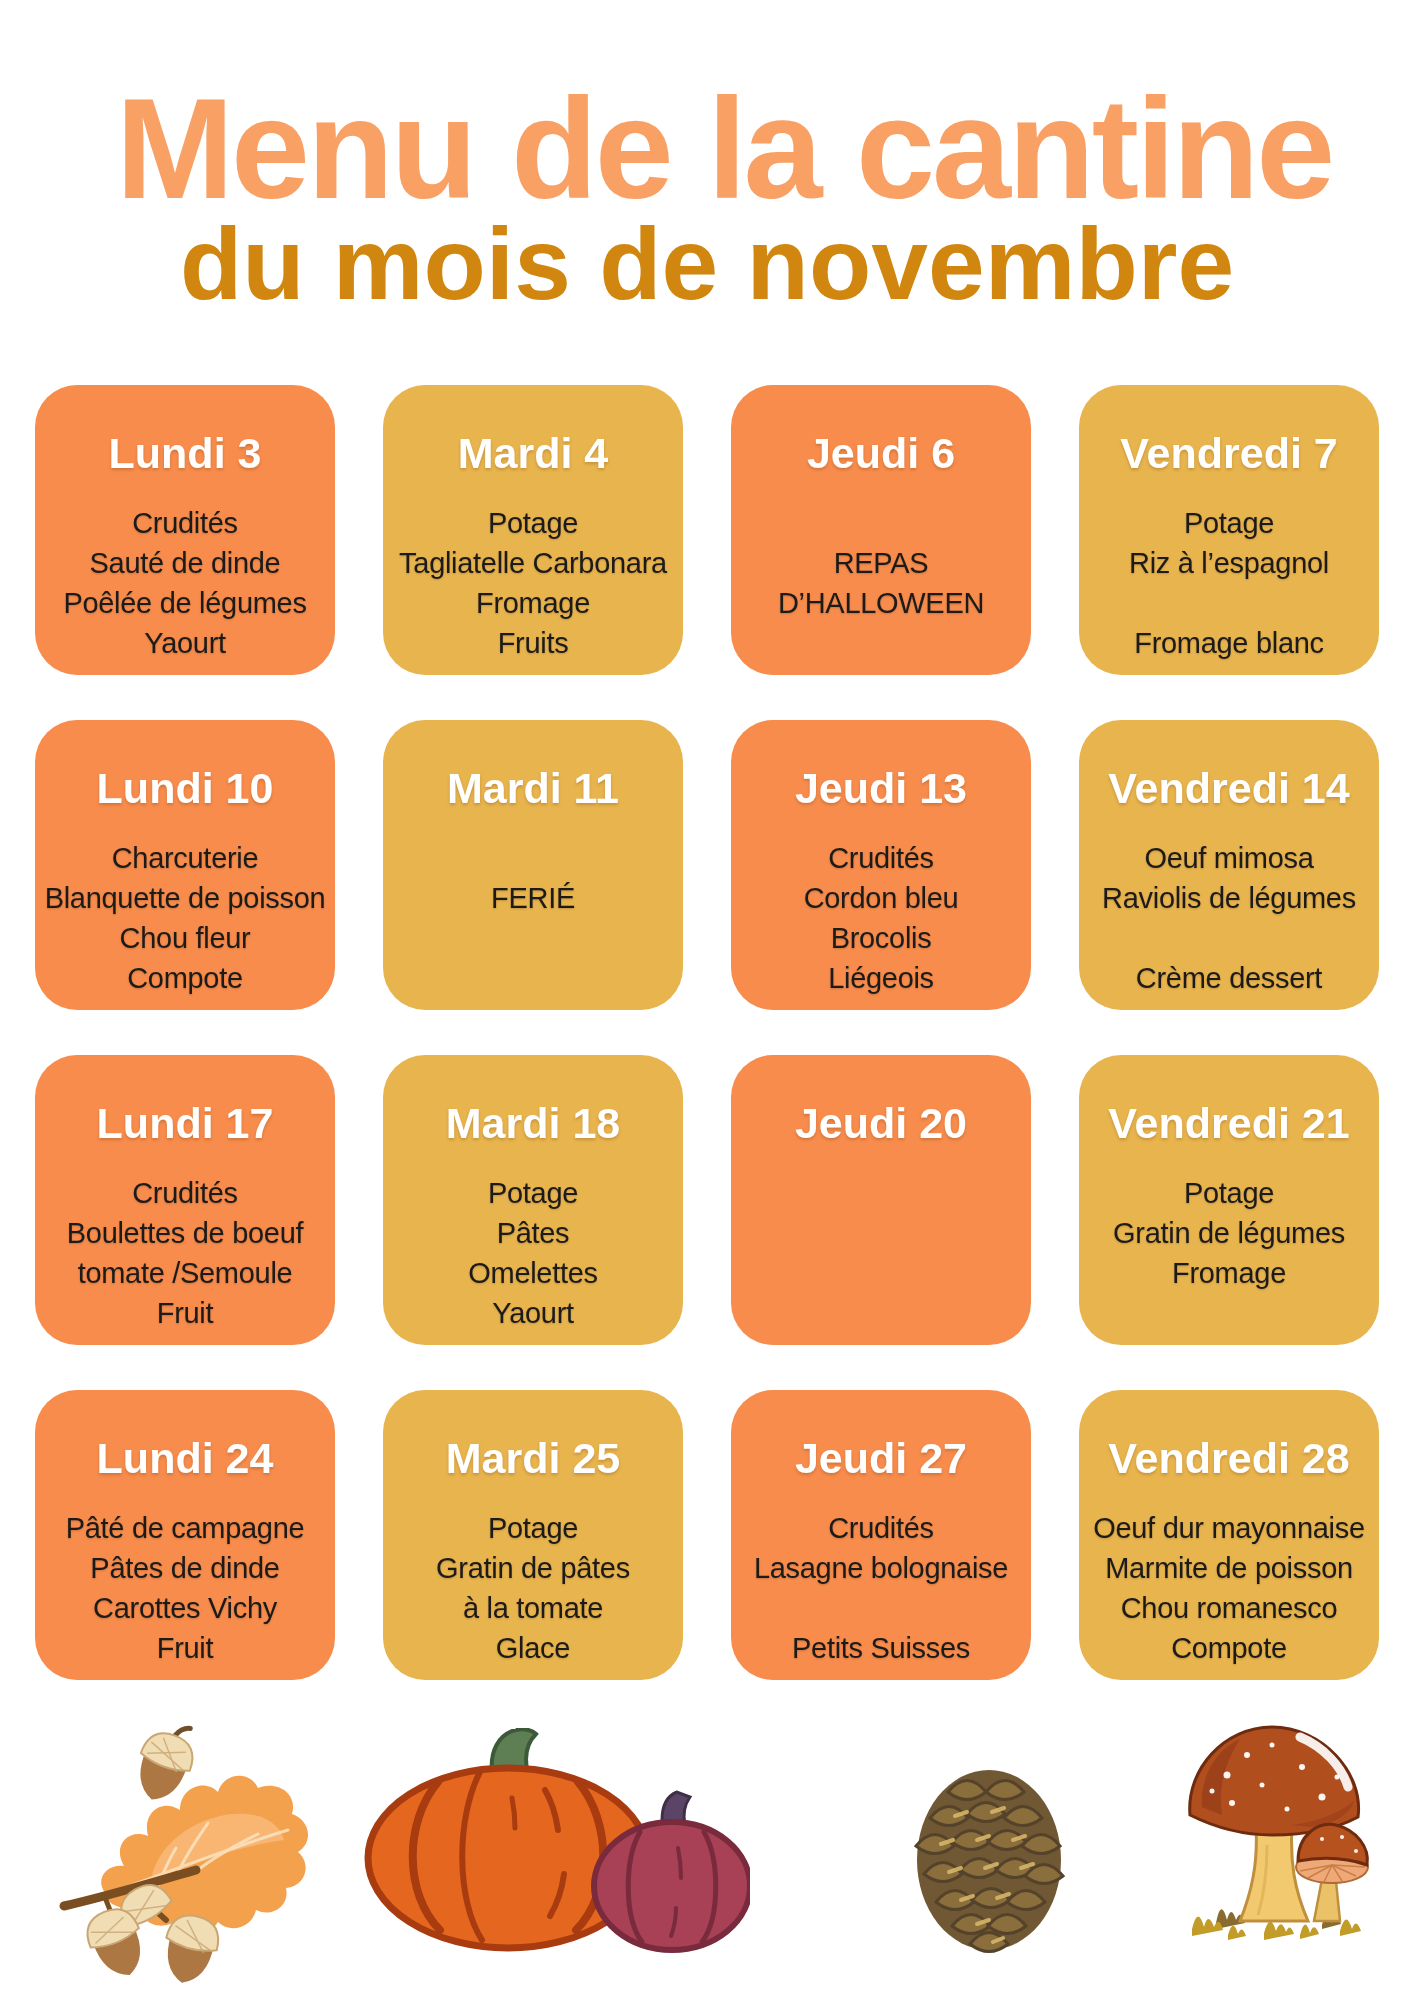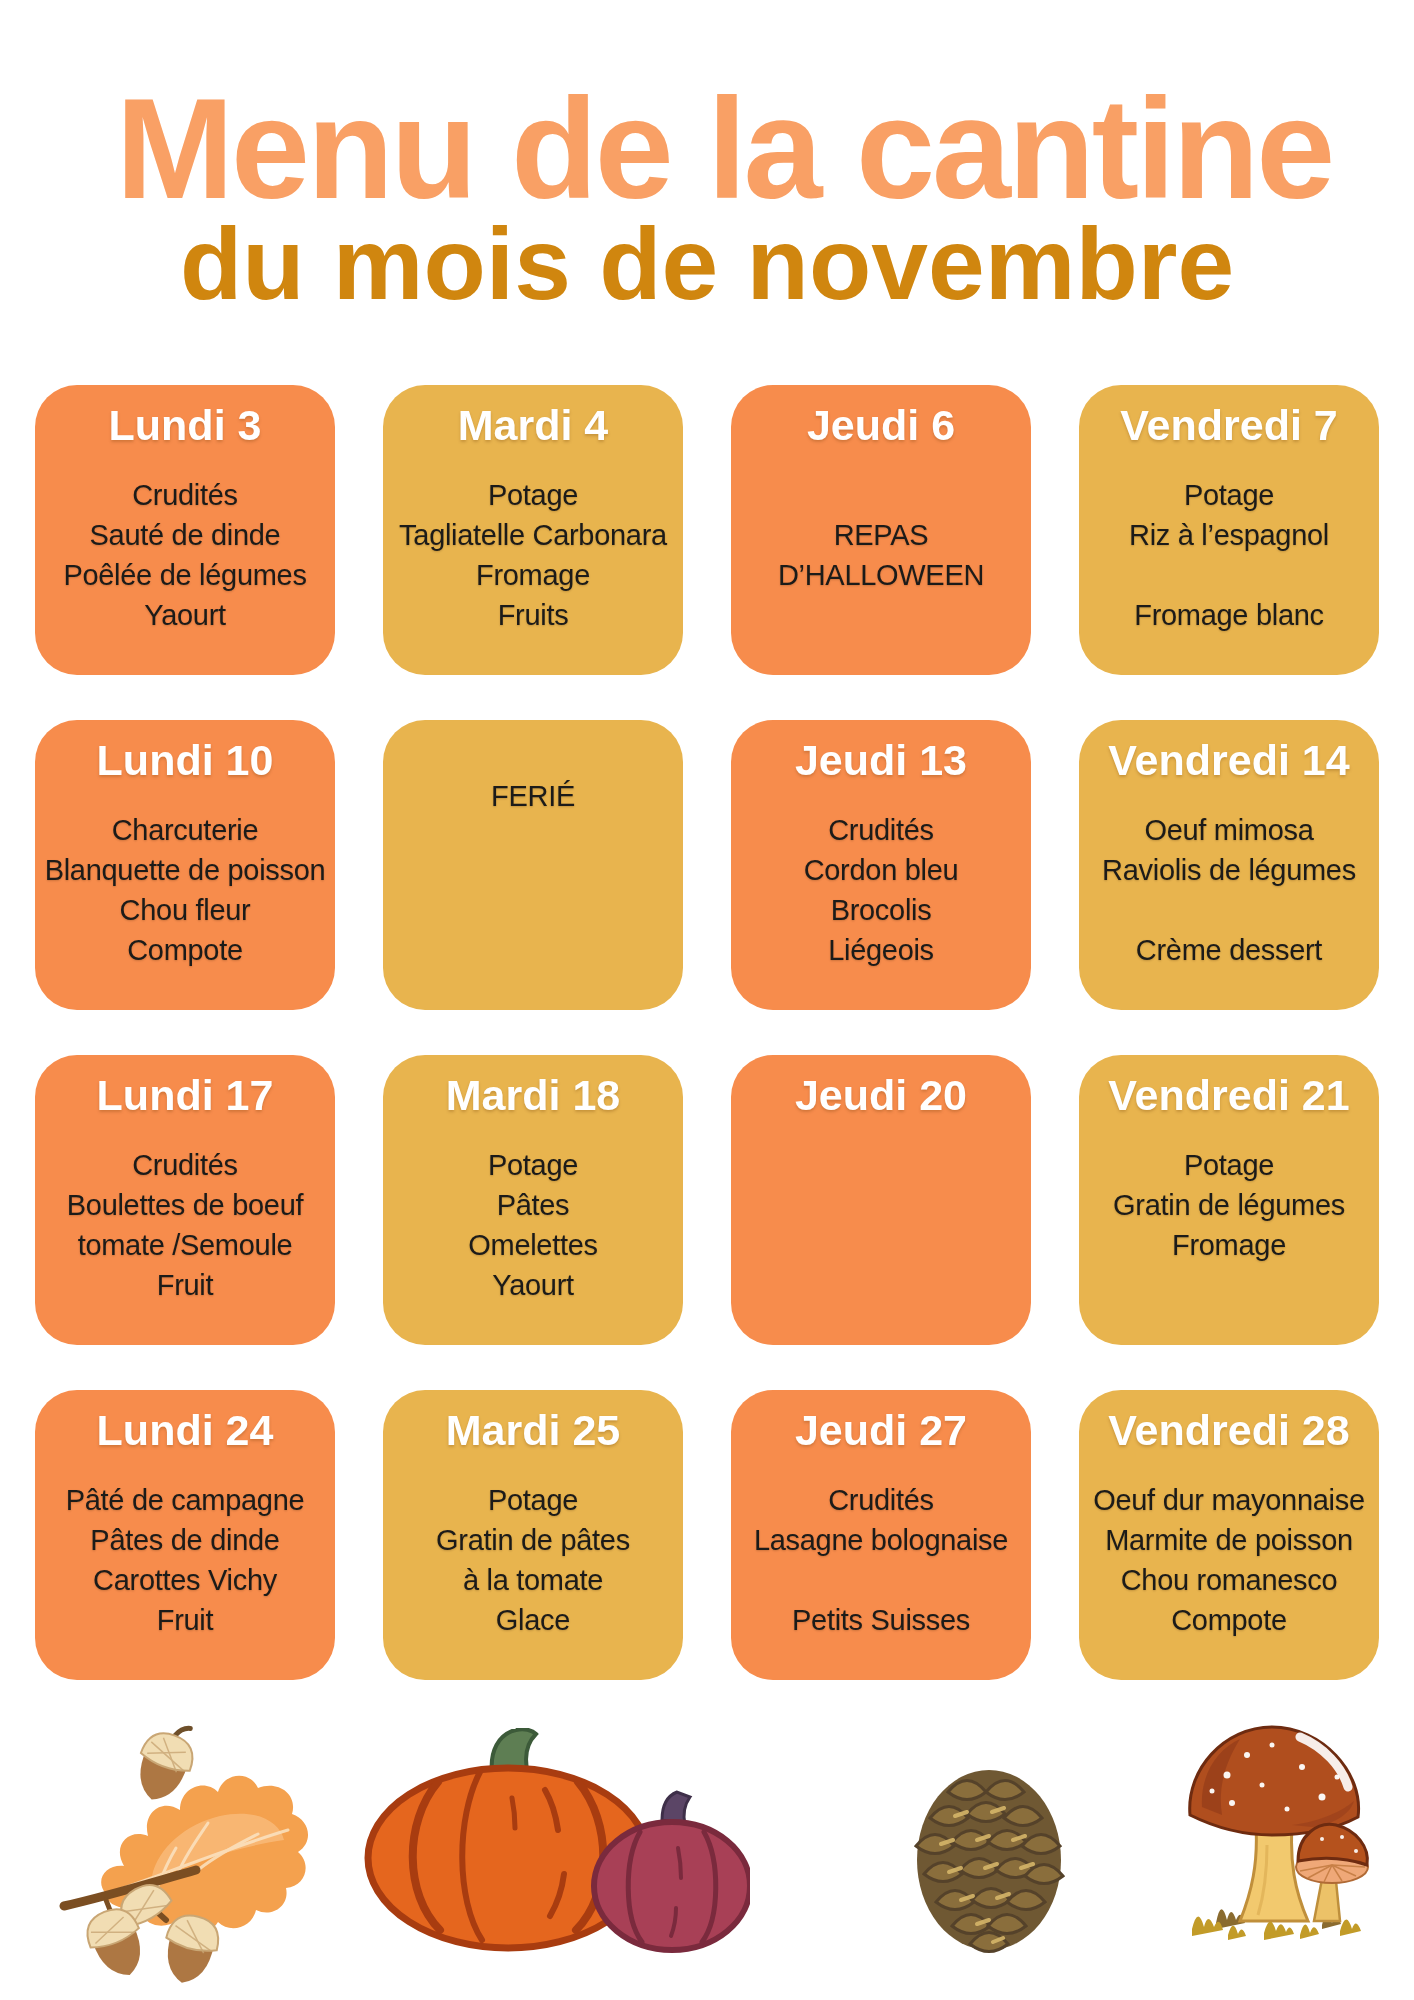--- a/index.html
+++ b/index.html
@@ -36,21 +36,21 @@
   }
   .grid{
     position:absolute;top:385px;left:35px;right:35px;
     display:grid;
     grid-template-columns:repeat(4,1fr);
     column-gap:48px;row-gap:45px;
     grid-auto-rows:290px;
   }
   .card{
     border-radius:42px;
-    padding:16px 8px 0;
+    padding:44px 8px 0;
     text-align:center;
   }
   .card.orange{background:var(--card-orange);}
   .card.gold{background:var(--card-gold);}
   .card-title{
     margin:0 0 26px;
     font-size:43px;line-height:48px;font-weight:700;
     color:var(--header-text);
     text-shadow:0 2px 3px rgba(101,51,0,.25);
   }
@@ -118,20 +118,21 @@
       <section class="card orange">
     <h3 class="card-title">Lundi 10</h3>
     <div class="card-lines">
           <p class="line">Charcuterie</p>
           <p class="line">Blanquette de poisson</p>
           <p class="line">Chou fleur</p>
           <p class="line">Compote</p>
         </div>
   </section>
       <section class="card gold">
+    <h3 class="card-title">Mardi 11</h3>
     <div class="card-lines">
           <p class="line blank"></p>
           <p class="line">FERIÉ</p>
           <p class="line blank"></p>
           <p class="line blank"></p>
         </div>
   </section>
       <section class="card orange">
     <h3 class="card-title">Jeudi 13</h3>
     <div class="card-lines">

